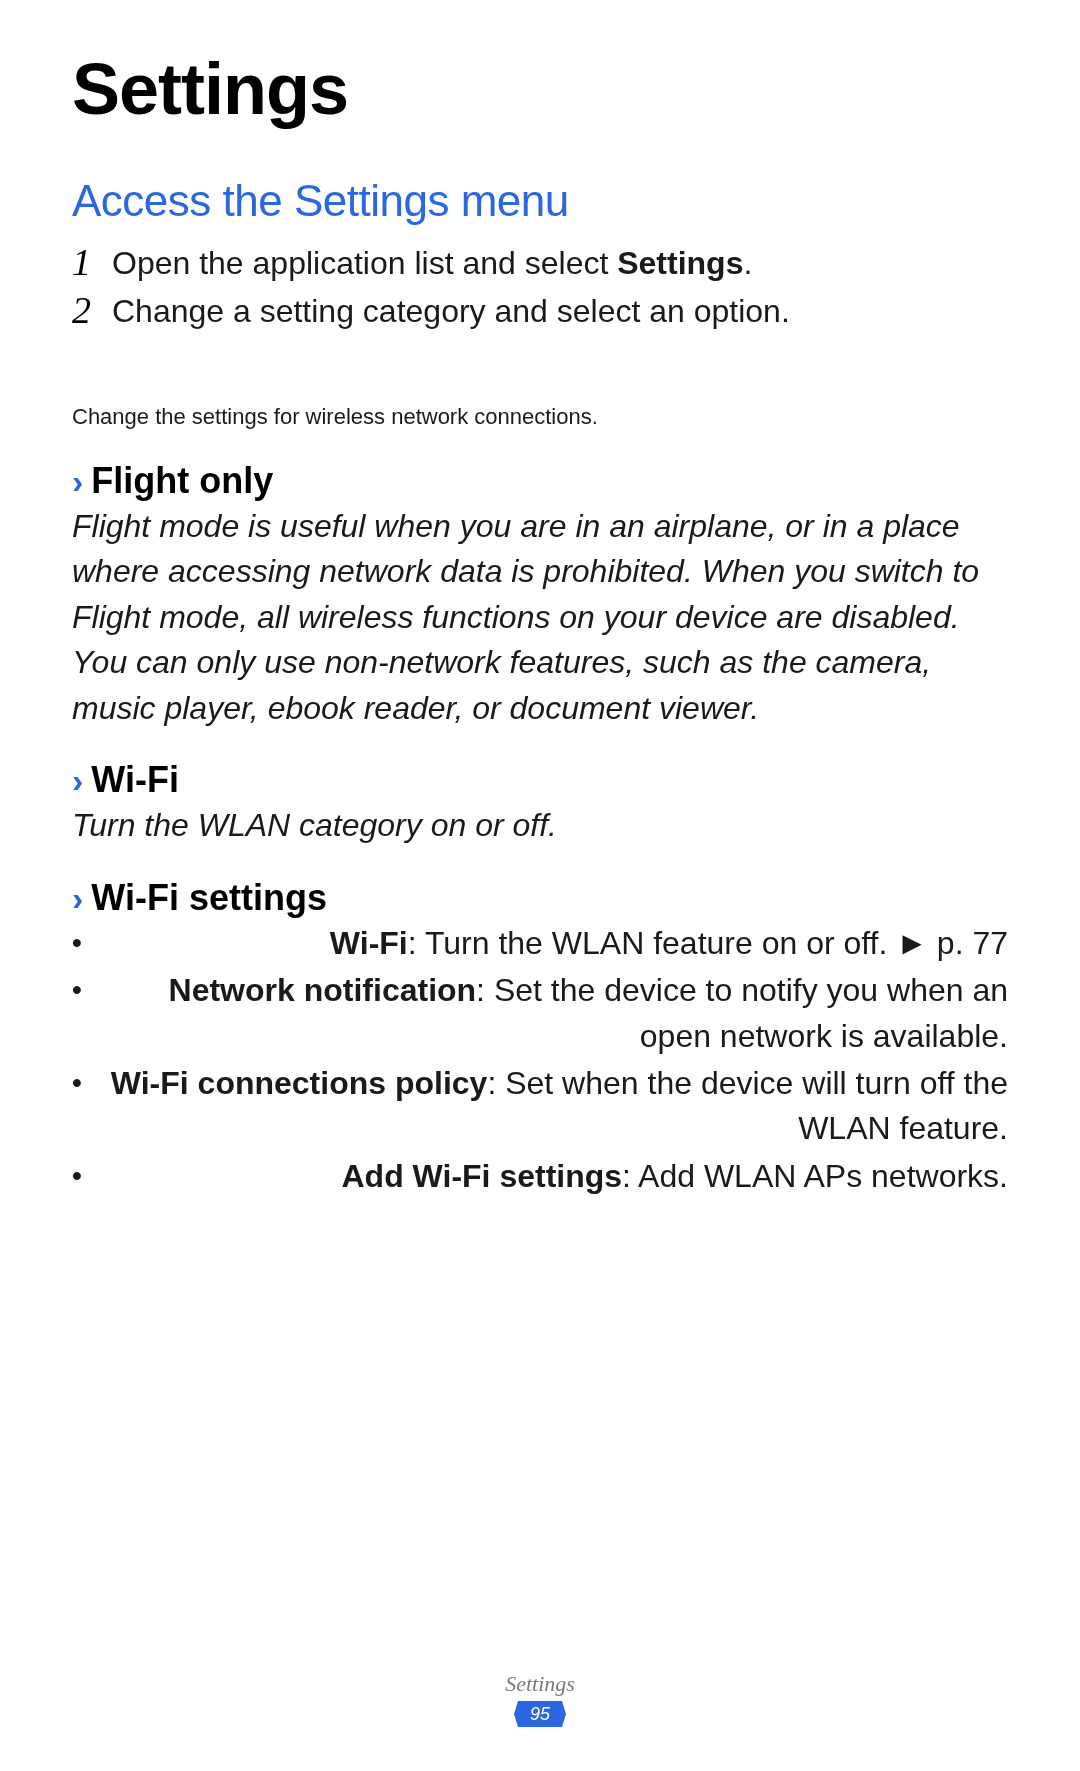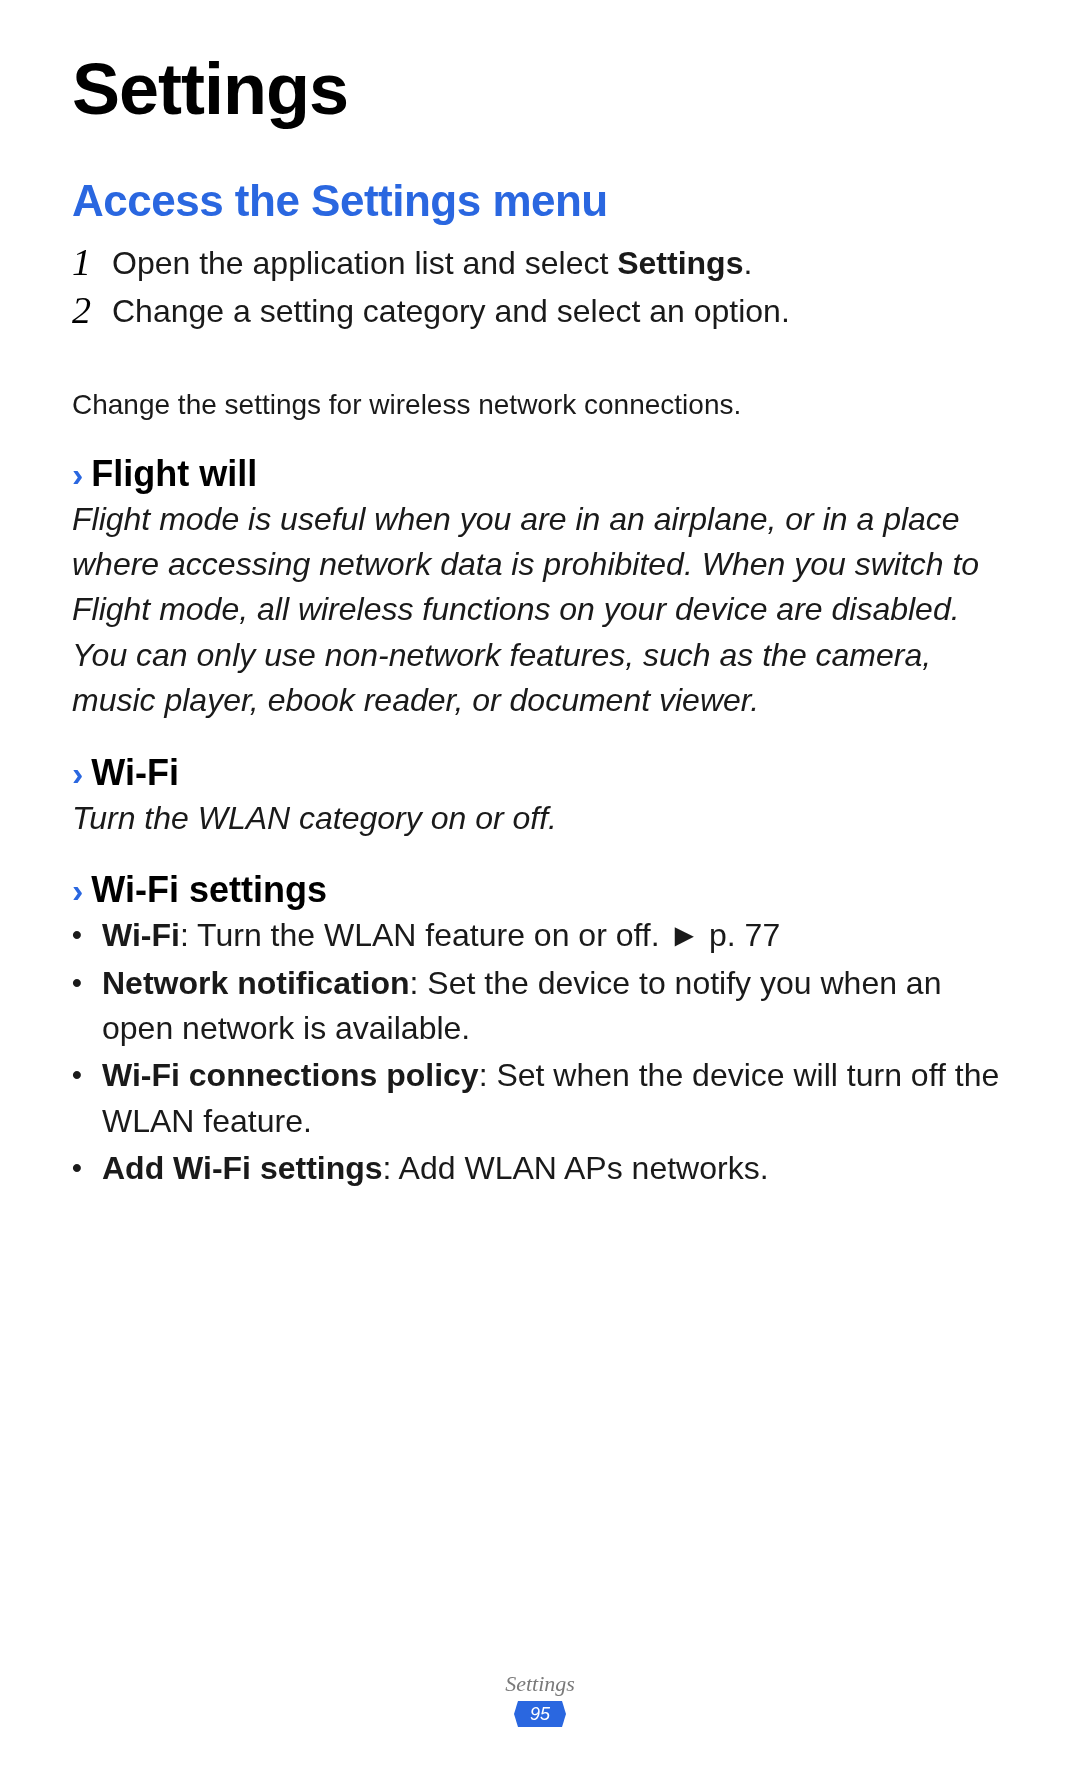--- a/index.html
+++ b/index.html
@@ -24,21 +24,21 @@
   h1.page-title{
     font-size:72px;
     font-weight:700;
     margin:0 0 46px 0;
     letter-spacing:-1px;
     color:#000;
   }
   h2.section-blue{
     color:var(--blue);
     font-size:44px;
-    font-weight:700;
+    font-weight:400;
     margin:0 0 14px 0;
     letter-spacing:-0.5px;
   }
   .step-line{
     font-size:32px;
     line-height:1.45;
     display:flex;
     margin:0 0 2px 0;
   }
   .step-line .num{
@@ -51,23 +51,23 @@
     color:#000;
     line-height:1.1;
     padding-top:2px;
   }
   .step-line .txt{
     flex:1;
   }
   .step-line .txt b{font-weight:700;}
   .section-gap{height:48px;}
   p.body{
-    font-size:28px;
+    font-size:22px;
     line-height:1.42;
-    margin:0 0 0 0;
+    margin:16px 0 0 0;
   }
   .sub-gap{height:28px;}
   .sub-heading{
     display:flex;
     align-items:center;
     margin:0;
   }
   .sub-heading .chev{
     color:var(--blue);
     font-size:34px;
@@ -97,21 +97,21 @@
     display:flex;
     margin:0 0 2px 0;
   }
   ul.bullets > li .dot{
     flex:0 0 30px;
     text-align:left;
     font-weight:700;
     font-size:28px;
     line-height:1.55;
   }
-  ul.bullets > li .li-text{flex:1;}
+  ul.bullets > li .li-text{flex:1;text-align:right;}
   ul.bullets > li .li-text b{font-weight:700;}
   .footer{
     position:absolute;
     left:0;right:0;
     bottom:38px;
     text-align:center;
   }
   .footer .f-title{
     font-style:italic;
     font-family:Georgia,"Times New Roman",serif;
@@ -146,21 +146,21 @@
   </div>
 
   <div class="section-gap"></div>
 
   <p class="body">Change the settings for wireless network connections.</p>
 
   <div class="sub-gap"></div>
 
   <div class="sub-heading">
     <span class="chev">›</span>
-    <span class="label">Flight will</span>
+    <span class="label">Flight only</span>
   </div>
   <p class="para">Flight mode is useful when you are in an airplane, or in a place where accessing network data is prohibited. When you switch to Flight mode, all wireless functions on your device are disabled. You can only use non-network features, such as the camera, music player, ebook reader, or document viewer.</p>
 
   <div class="sub-gap"></div>
 
   <div class="sub-heading">
     <span class="chev">›</span>
     <span class="label">Wi-Fi</span>
   </div>
   <p class="para">Turn the WLAN category on or off.</p>

